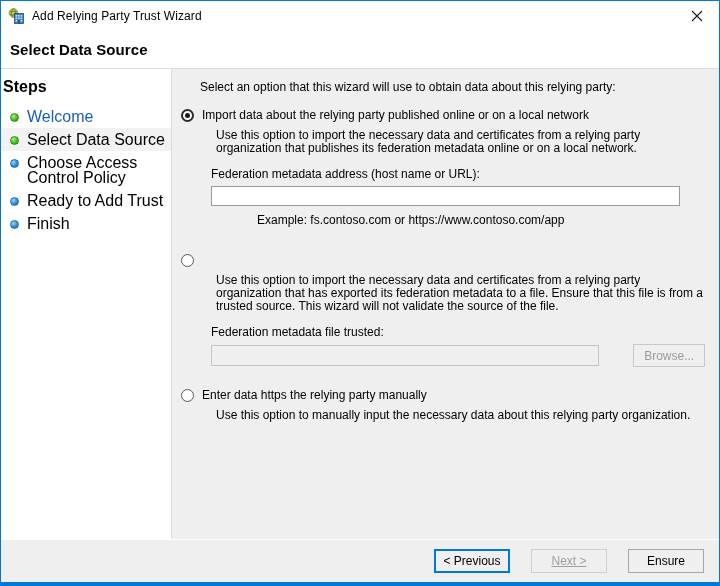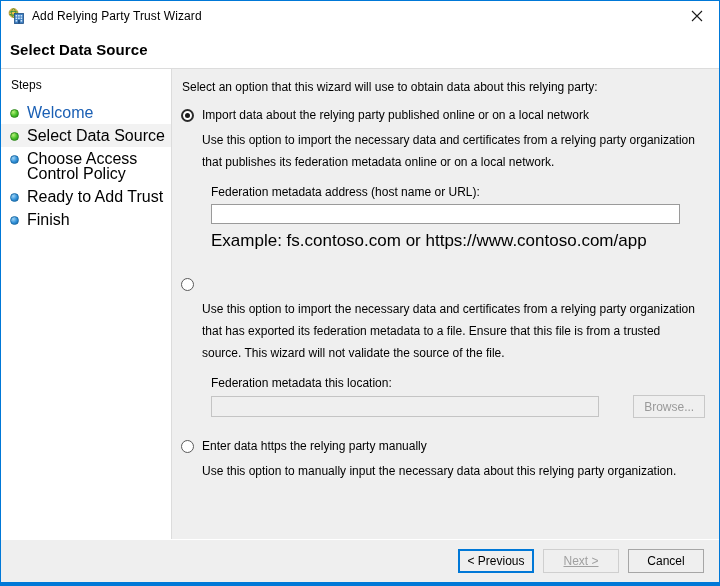--- a/index.html
+++ b/index.html
@@ -94,24 +94,24 @@
   .sidebar {
     flex: 0 0 171px;
     width: 171px;
     background: #ffffff;
     box-sizing: border-box;
     border-right: 1px solid #dcdcdc;
     padding-top: 9px;
     overflow: hidden;
   }
   .steps-heading {
-    font-size: 12px;
-    font-weight: normal;
-    color: #000000;
-    margin: 0 0 9px 10px;
+    font-size: 16px;
+    font-weight: bold;
+    color: #000000;
+    margin: 0 0 9px 2px;
   }
   .step-row {
     display: flex;
     align-items: flex-start;
     padding: 4px 6px 4px 9px;
     box-sizing: border-box;
     cursor: default;
   }
   .step-row.current { background: #f2f2f2; }
   .step-bullet {
@@ -143,21 +143,21 @@
     flex: 1 1 auto;
     background: #efefef;
     box-sizing: border-box;
     position: relative;
     padding: 10px 14px 0 9px;
     overflow: hidden;
   }
   .intro {
     font-size: 12px;
     color: #000000;
-    margin: 1px 0 14px 1px;
+    margin: 1px 0 14px 19px;
   }
 
   .option-block { margin-bottom: 0; }
   .option-head {
     display: flex;
     align-items: flex-start;
   }
   .radio {
     flex: 0 0 13px;
     width: 13px;
@@ -183,23 +183,23 @@
     background: #1a1a1a;
   }
   .radio.checked { border: 2px solid #2b2b2b; }
   .option-title {
     font-size: 12px;
     line-height: 14px;
     color: #000000;
   }
   .option-desc {
     font-size: 12px;
-    line-height: 22px;
-    color: #000000;
-    margin: 7px 0 0 21px;
+    line-height: 13px;
+    color: #000000;
+    margin: 7px 0 0 35px;
     max-width: 500px;
   }
 
   .field-group { margin: 12px 0 0 30px; }
   .field-label {
     font-size: 12px;
     color: #000000;
     margin-bottom: 5px;
   }
   .textinput {
@@ -213,23 +213,24 @@
     padding: 0 3px;
     color: #000000;
     outline: none;
   }
   .textinput.disabled {
     background: #efefef;
     border: 1px solid #c4c4c4;
     color: #8a8a8a;
   }
   .example-text {
-    font-size: 17px;
+    font-size: 12px;
     color: #000000;
     margin-top: 7px;
+    margin-left: 46px;
   }
 
   .file-row {
     display: flex;
     align-items: center;
     gap: 27px;
   }
   .file-row .textinput {
     width: 404px;
     height: 21px;
@@ -254,20 +255,21 @@
   .footer {
     flex: 0 0 43px;
     height: 43px;
     background: #efefef;
     border-top: 1px solid #ffffff;
     box-sizing: border-box;
     display: flex;
     align-items: center;
     justify-content: flex-end;
     padding-right: 15px;
+    gap: 12px;
   }
   .btn {
     width: 76px;
     height: 24px;
     margin-left: 9px;
     box-sizing: border-box;
     font-family: "Liberation Sans", sans-serif;
     font-size: 12px;
     background: #efefef;
     border: 1px solid #a6a6a6;
@@ -376,21 +378,21 @@
       </div>
 
       <div class="spacer-26"></div>
 
       <div class="option-block">
         <div class="option-head">
           <span class="radio"></span>
         </div>
         <div class="option-desc">Use this option to import the necessary data and certificates from a relying party organization that has exported its federation metadata to a file. Ensure that this file is from a trusted source.  This wizard will not validate the source of the file.</div>
         <div class="field-group">
-          <div class="field-label">Federation metadata this location:</div>
+          <div class="field-label">Federation metadata file trusted:</div>
           <div class="file-row">
             <input class="textinput disabled" type="text" disabled="" value="" style="">
             <button class="browse-btn" disabled="">Browse...</button>
           </div>
         </div>
       </div>
 
       <div class="spacer-21"></div>
 
       <div class="option-block">
@@ -400,17 +402,17 @@
         </div>
         <div class="option-desc">Use this option to manually input the necessary data about this relying party organization.</div>
       </div>
 
     </div>
   </div>
 
   <div class="footer">
     <button class="btn default">&lt; Previous</button>
     <button class="btn disabled" disabled="">Next &gt;</button>
-    <button class="btn">Cancel</button>
+    <button class="btn">Ensure</button>
   </div>
 
   <div class="bottom-edge"></div>
 </div>
 
 </body></html>

